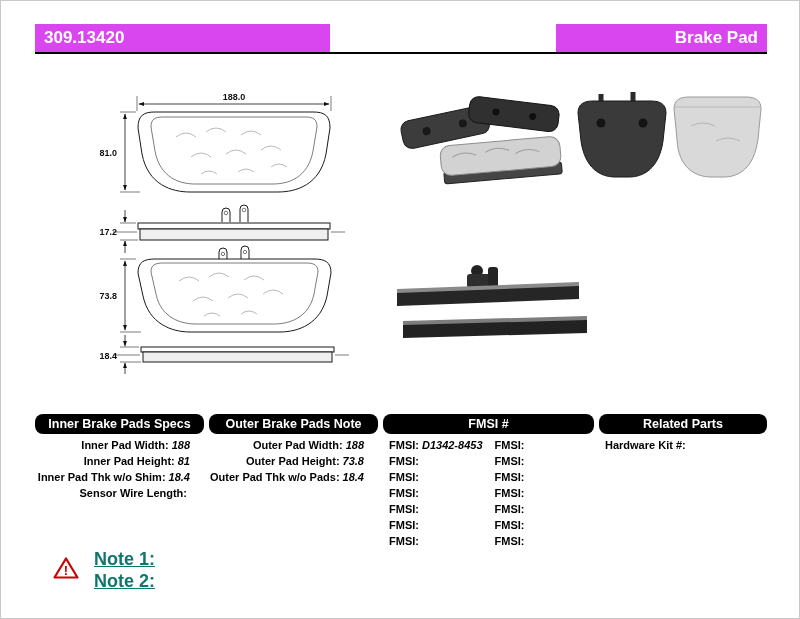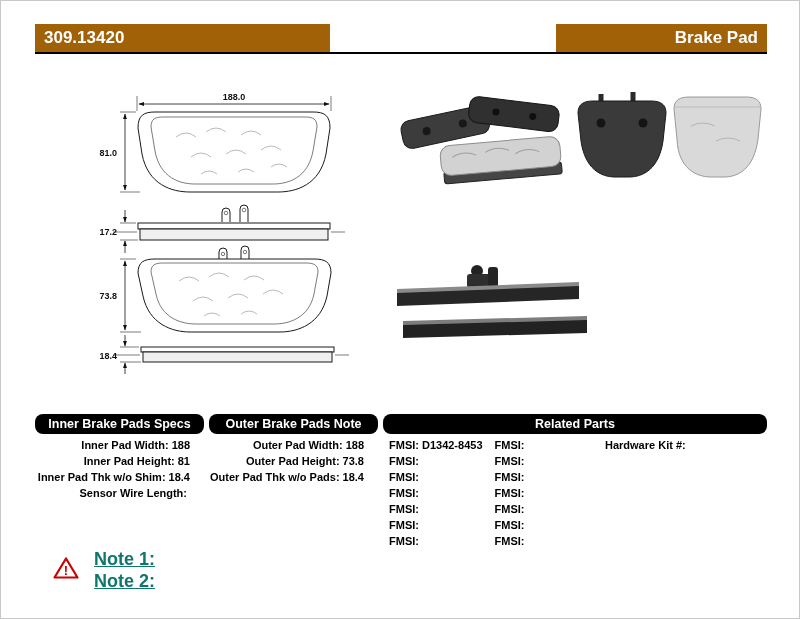--- a/index.html
+++ b/index.html
@@ -1,21 +1,21 @@
 <!DOCTYPE html>
 <html><head>
 <meta charset="utf-8">
 <style>
   html,body{margin:0;padding:0;}
   body{width:800px;height:619px;background:#fff;font-family:"Liberation Sans",sans-serif;}
   .page{position:relative;width:800px;height:619px;background:#fff;border:1px solid #c8c8c8;box-sizing:border-box;overflow:hidden;}
 
   
   .header{position:absolute;top:23px;left:34px;width:732px;height:30px;display:flex;align-items:stretch;border-bottom:2px solid #000;box-sizing:border-box;}
-  .hbar{background:#a16207;color:#fff;font-weight:bold;font-size:17px;display:flex;align-items:center;}
+  .hbar{background:#d946ef;color:#fff;font-weight:bold;font-size:17px;display:flex;align-items:center;}
   .hbar-left{width:286px;padding-left:9px;}
   .hgap{flex:1;background:#fff;}
   .hbar-right{width:202px;justify-content:flex-end;padding-right:9px;text-align:center;}
 
   
   .drawings{position:absolute;top:58px;left:0;}
   .ln{fill:none;stroke:#1a1a1a;stroke-width:1;}
   .ln2{fill:none;stroke:#444;stroke-width:0.7;}
   .lnf{fill:#efefef;stroke:#1a1a1a;stroke-width:1;}
   .scr{fill:none;stroke:#a8a8a8;stroke-width:0.8;}
@@ -29,21 +29,21 @@
   .c2{width:169px;box-sizing:border-box;}
   .c3{width:211px;box-sizing:border-box;}
   .c4{flex:1;box-sizing:border-box;}
   .shead{background:#000;color:#fff;font-weight:bold;font-size:12.5px;text-align:center;height:20px;line-height:20px;border-radius:8px;}
   .spec-body{margin-top:3px;font-size:11px;font-weight:bold;color:#000;}
   .spec-row{line-height:16px;white-space:nowrap;}
   .col-right .spec-row{text-align:right;padding-right:14px;}
   .col-left{padding-left:6px;}
   .fmsi-grid{display:flex;}
   .fmsi-col{width:50%;padding-left:6px;box-sizing:border-box;}
-  .val{margin-left:3px;}
+  .val{margin-left:3px;font-style:italic;}
 
   
   .notes{position:absolute;top:552px;left:52px;display:flex;gap:15px;align-items:flex-start;}
   .warn{margin-top:3px;}
   .note-lines{font-size:18px;font-weight:bold;color:#0f766e;text-decoration:underline;}
   .note-line{margin-bottom:9px;line-height:13px;}
 </style>
 </head>
 <body>
 
@@ -151,20 +151,21 @@
       <polygon points="396,292 578,285 578,298 396,305" fill="#262626"></polygon>
       <polygon points="402,320 586,315 586,320 402,325" fill="#7d7d7d"></polygon>
       <polygon points="402,324 586,319 586,332 402,337" fill="#222222"></polygon>
     </g>
   </svg>
 
   <div class="spec">
     <div class="spec-heads">
       <div class="shead c1">Inner Brake Pads Specs</div>
       <div class="shead c2">Outer Brake Pads Note</div>
+      <div class="shead c3">FMSI #</div>
       <div class="shead c4">Related Parts</div>
     </div>
     <div class="spec-body">
 
       <div class="c1 col-right">
         <div class="spec-row"><span>Inner Pad Width:</span><span class="val">188</span></div>
         <div class="spec-row"><span>Inner Pad Height:</span><span class="val">81</span></div>
         <div class="spec-row"><span>Inner Pad Thk w/o Shim:</span><span class="val">18.4</span></div>
         <div class="spec-row"><span>Sensor Wire Length:</span><span class="val"></span></div>
       </div>

